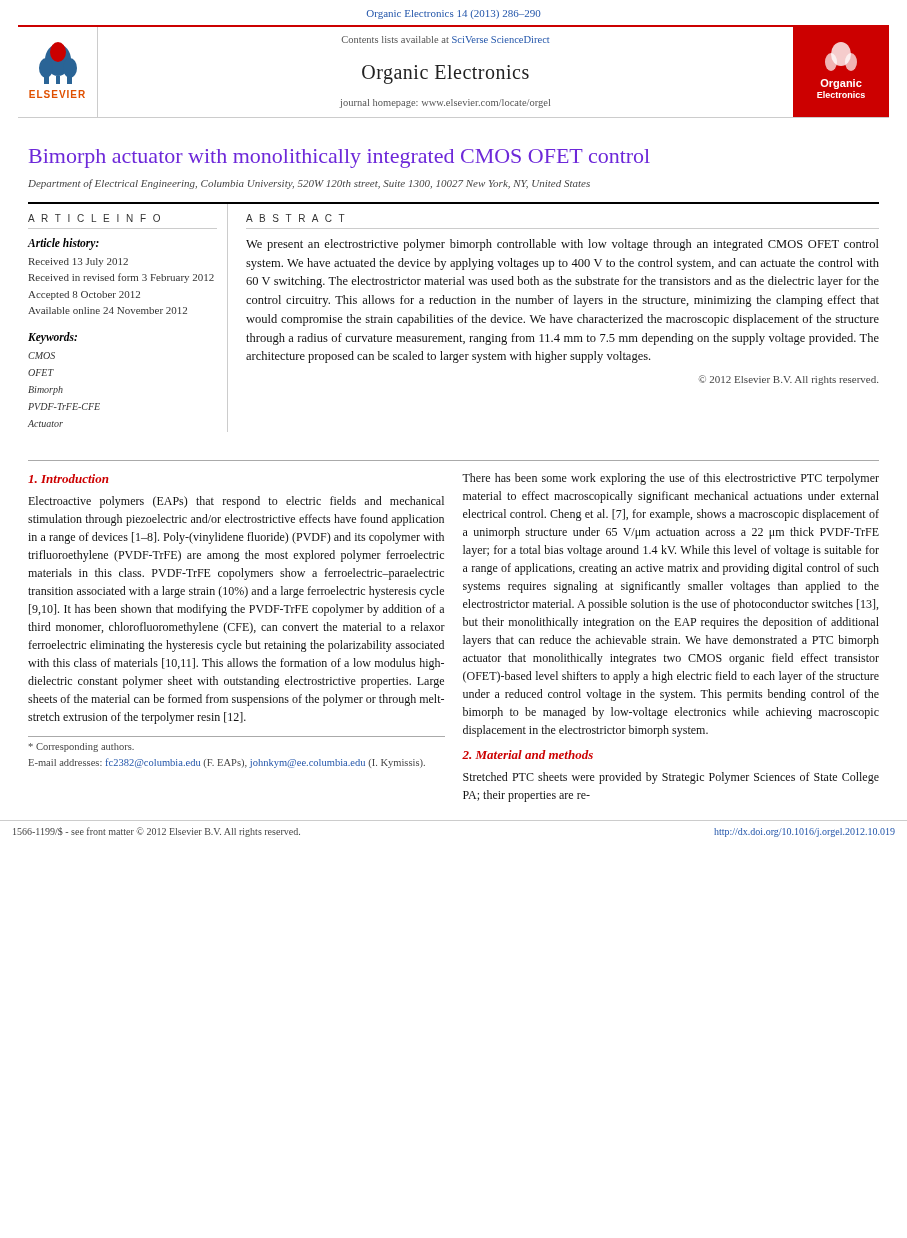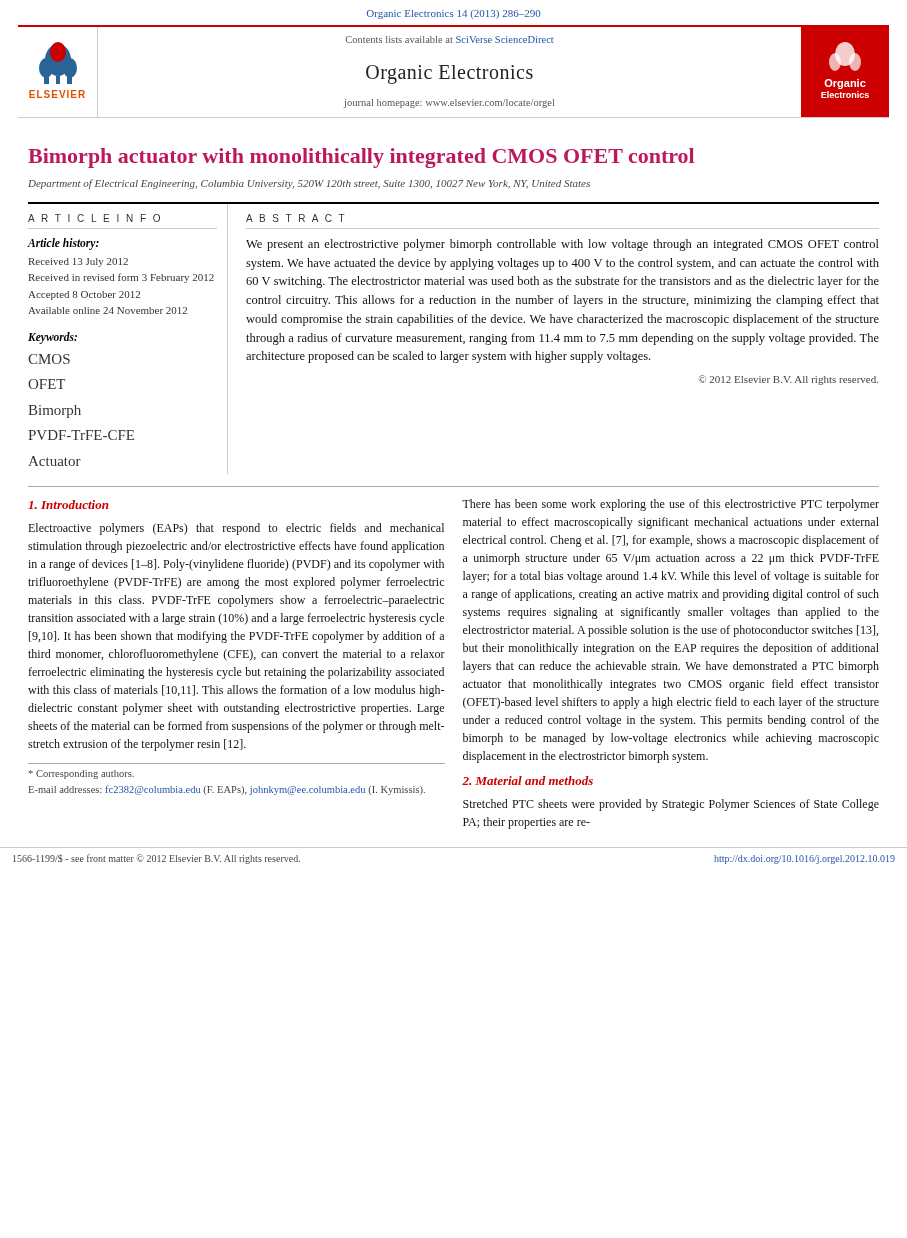--- a/index.html
+++ b/index.html
@@ -82,21 +82,21 @@
       font-family: 'Times New Roman', serif;
       color: #222;
       letter-spacing: 0.5px;
       margin-bottom: 2px;
     }
     .journal-homepage {
       font-size: 10.5px;
       color: #555;
     }
     .header-right {
-      width: 88px;
+      width: 96px;
       display: flex;
       align-items: center;
       justify-content: center;
       background: #c00;
       padding: 6px 4px;
     }
     .journal-badge {
       text-align: center;
       color: #fff;
       font-size: 9px;
@@ -110,23 +110,23 @@
     }
 
     
     .main-content {
       padding: 10px 28px 0 28px;
     }
 
     
     .article-title {
       font-size: 22px;
-      font-weight: bold;
+      font-weight: normal;
       font-family: 'Times New Roman', serif;
-      color: #be185d;
+      color: #6d28d9;
       margin: 14px 0 6px 0;
       line-height: 1.3;
     }
     .article-authors {
       font-size: 13.5px;
       color: #111;
       margin-bottom: 4px;
     }
     .article-affiliation {
       font-size: 11px;
@@ -174,45 +174,46 @@
       margin-bottom: 2px;
     }
     .info-line {
       font-size: 11px;
       color: #333;
       display: block;
       line-height: 1.5;
     }
     .keywords-block { margin-top: 8px; }
     .keyword-item {
-      font-size: 15px;
+      font-size: 10px;
       color: #333;
       display: block;
       line-height: 1.7;
+      font-style: italic;
     }
 
     
     .abstract-text {
       font-size: 12.5px;
       text-align: justify;
       line-height: 1.5;
       color: #111;
     }
     .copyright-line {
       font-size: 11px;
       text-align: right;
       margin-top: 6px;
       color: #444;
     }
 
     
     .body-two-col {
       display: flex;
       gap: 18px;
-      margin-top: 12px;
+      margin-top: 28px;
       border-top: 1px solid #aaa;
       padding-top: 8px;
     }
     .body-col {
       flex: 1;
       font-size: 12px;
       text-align: justify;
       line-height: 1.5;
       color: #111;
     }

